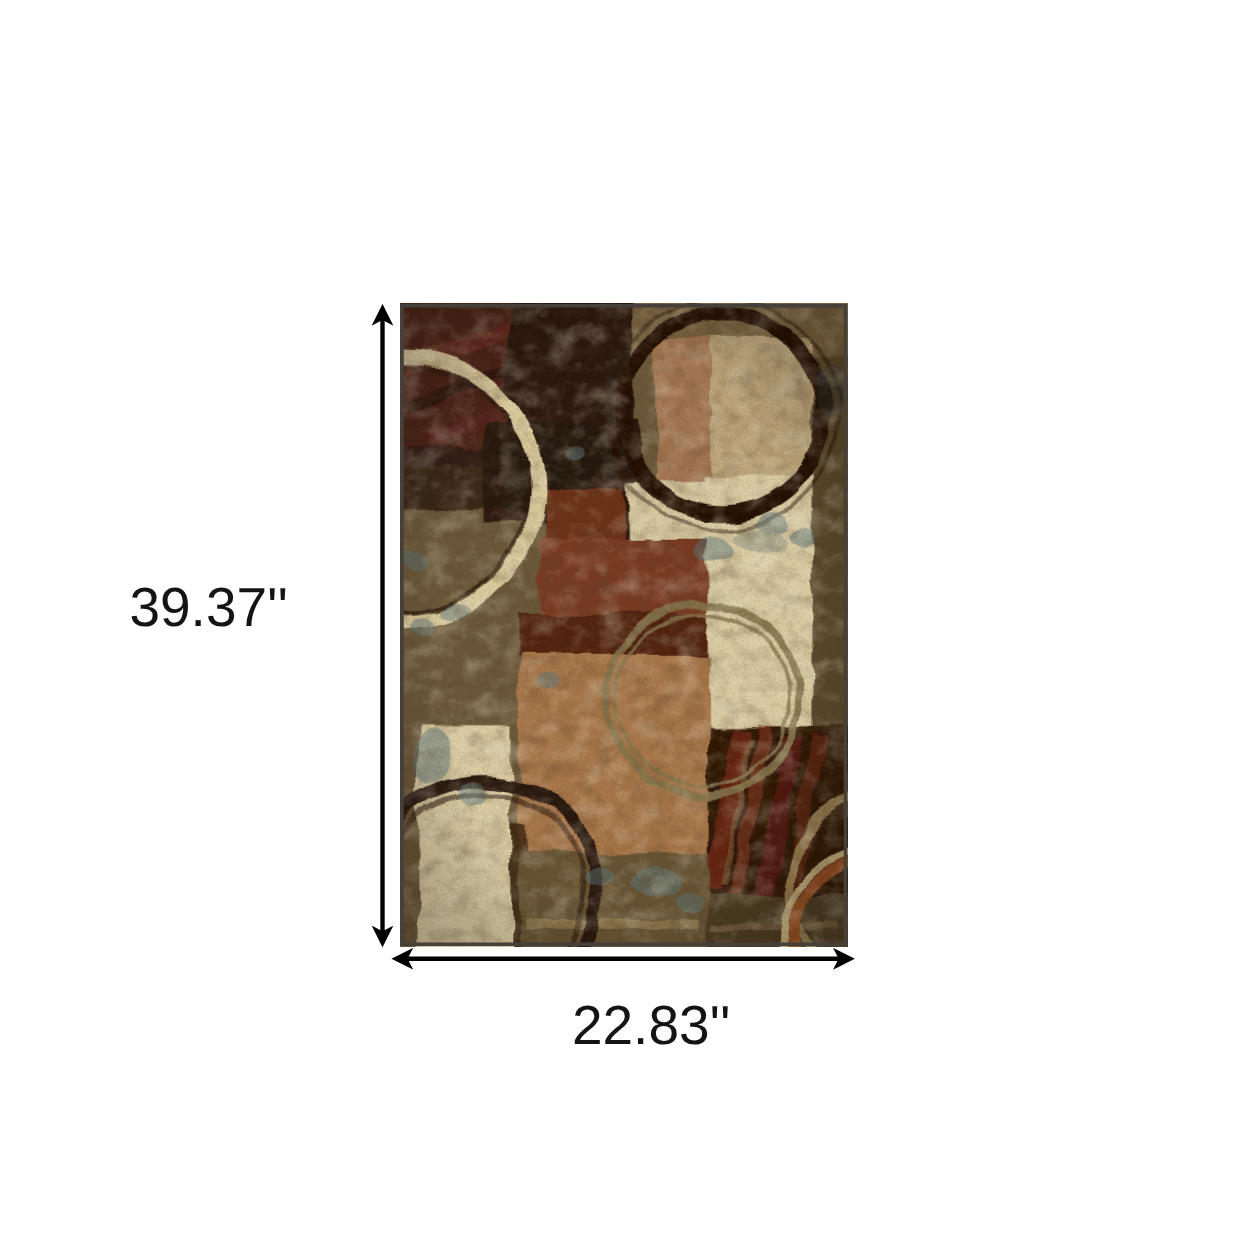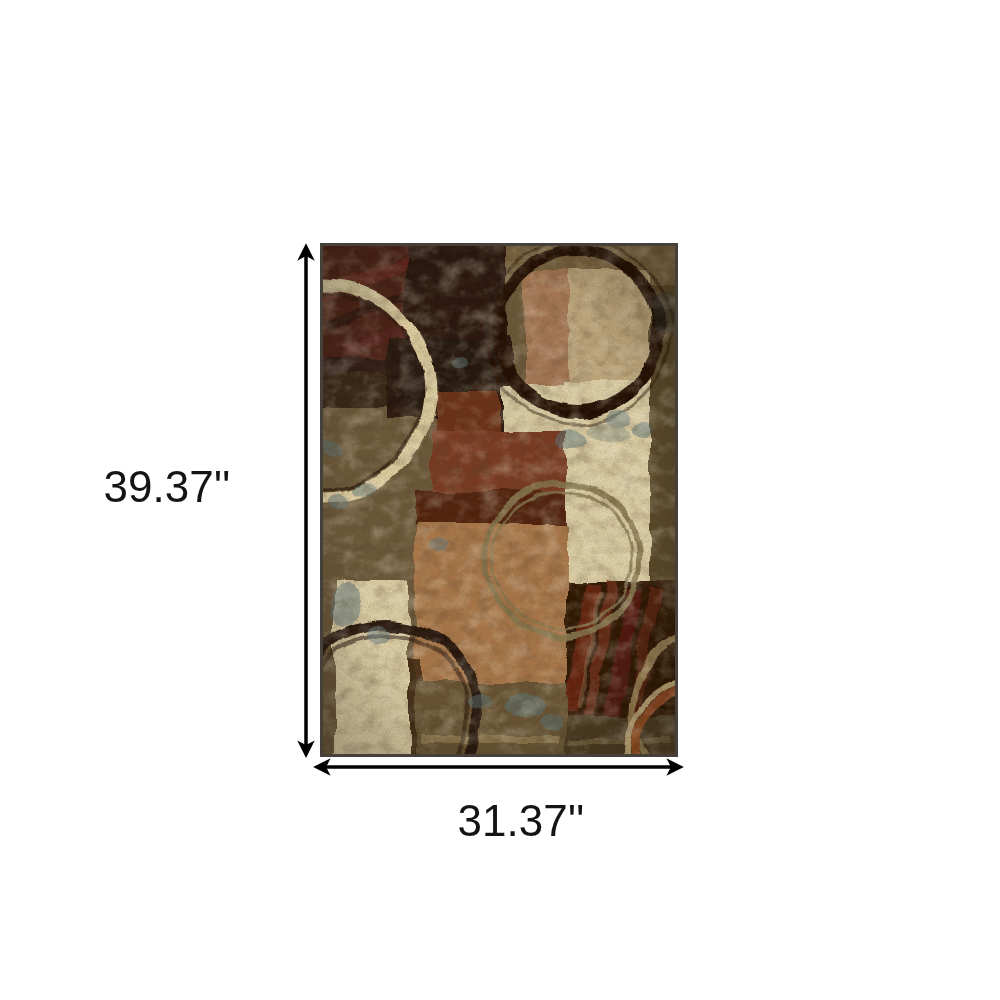--- a/index.html
+++ b/index.html
@@ -134,15 +134,15 @@
     <defs>
       <marker id="ah" viewBox="0 0 10 10" refX="7.5" refY="5" markerWidth="5" markerHeight="5" orient="auto-start-reverse" markerUnits="strokeWidth">
         <path d="M0,0 L10,5 L0,10 L2.6,5 Z" fill="#000000"></path>
       </marker>
     </defs>
     <line x1="306" y1="247.5" x2="306" y2="753.5" stroke-width="3.5" marker-start="url(#ah)" marker-end="url(#ah)" stroke="#000000"></line>
     <line x1="317.5" y1="767" x2="679.5" y2="767" stroke-width="3.5" marker-start="url(#ah)" marker-end="url(#ah)" stroke="#000000"></line>
   </svg>
 
   <div class="dim-label height">39.37''</div>
-  <div class="dim-label width">31.37''</div>
+  <div class="dim-label width">22.83''</div>
 
 </div>
 
 </body></html>

